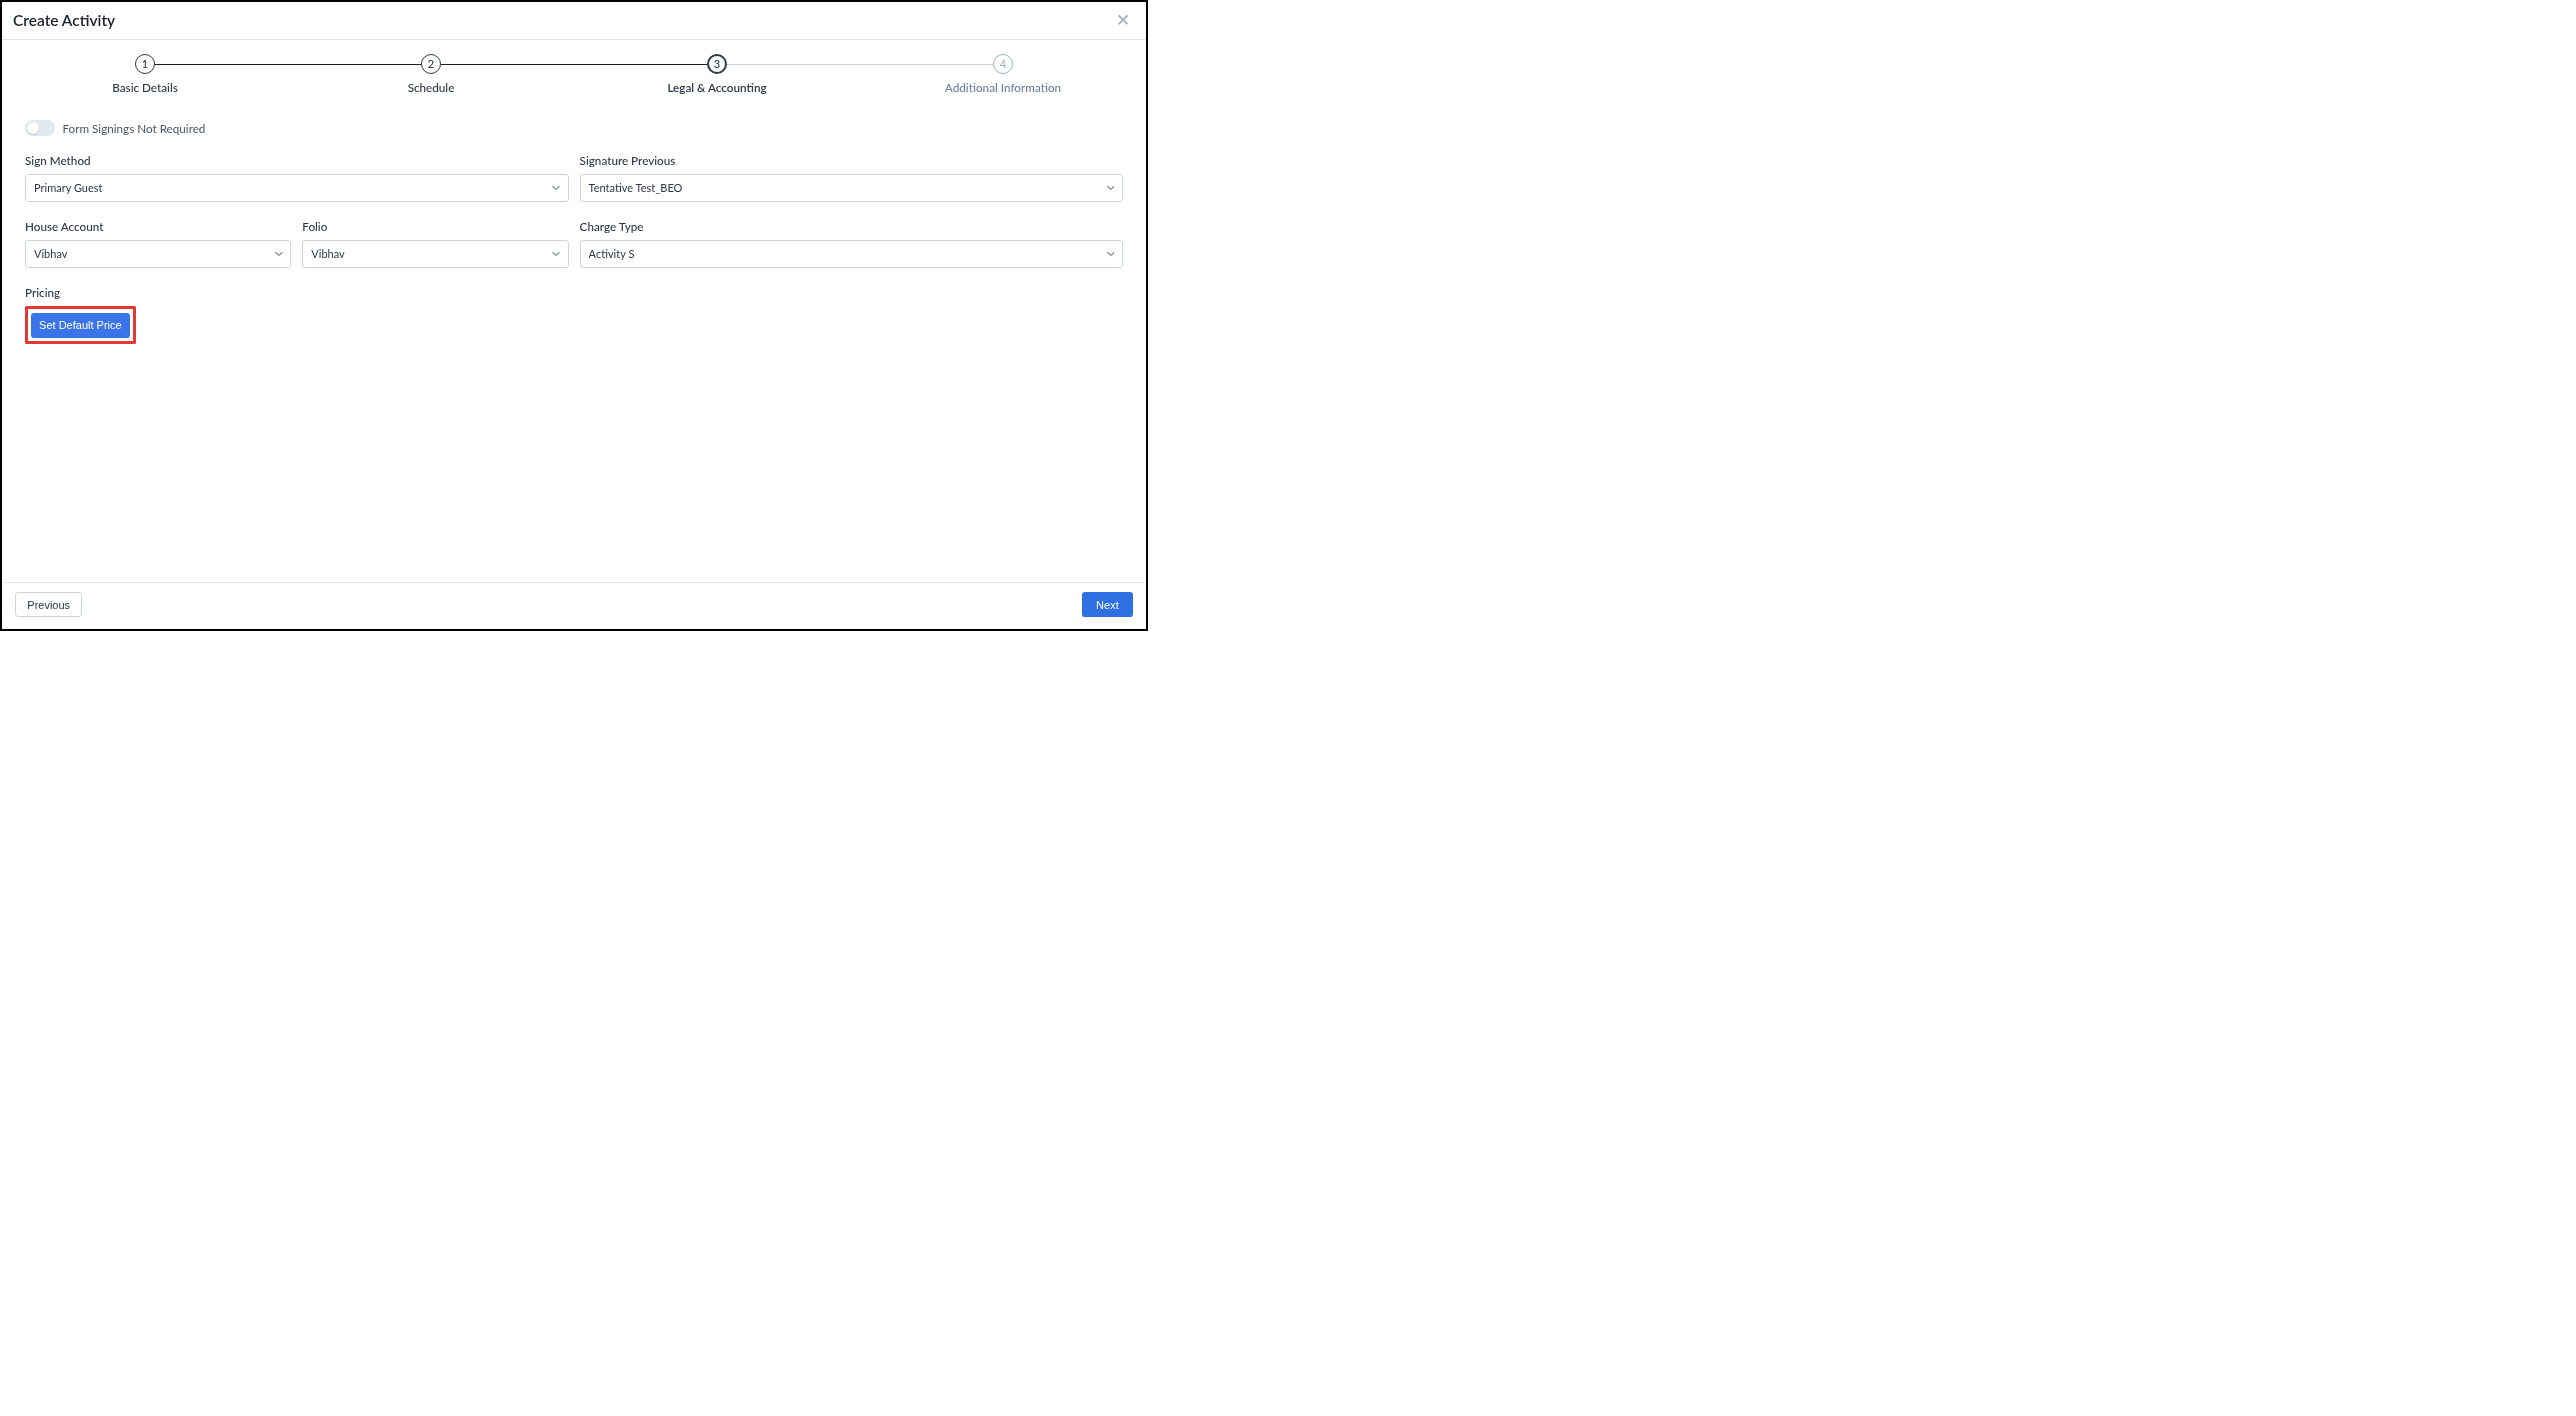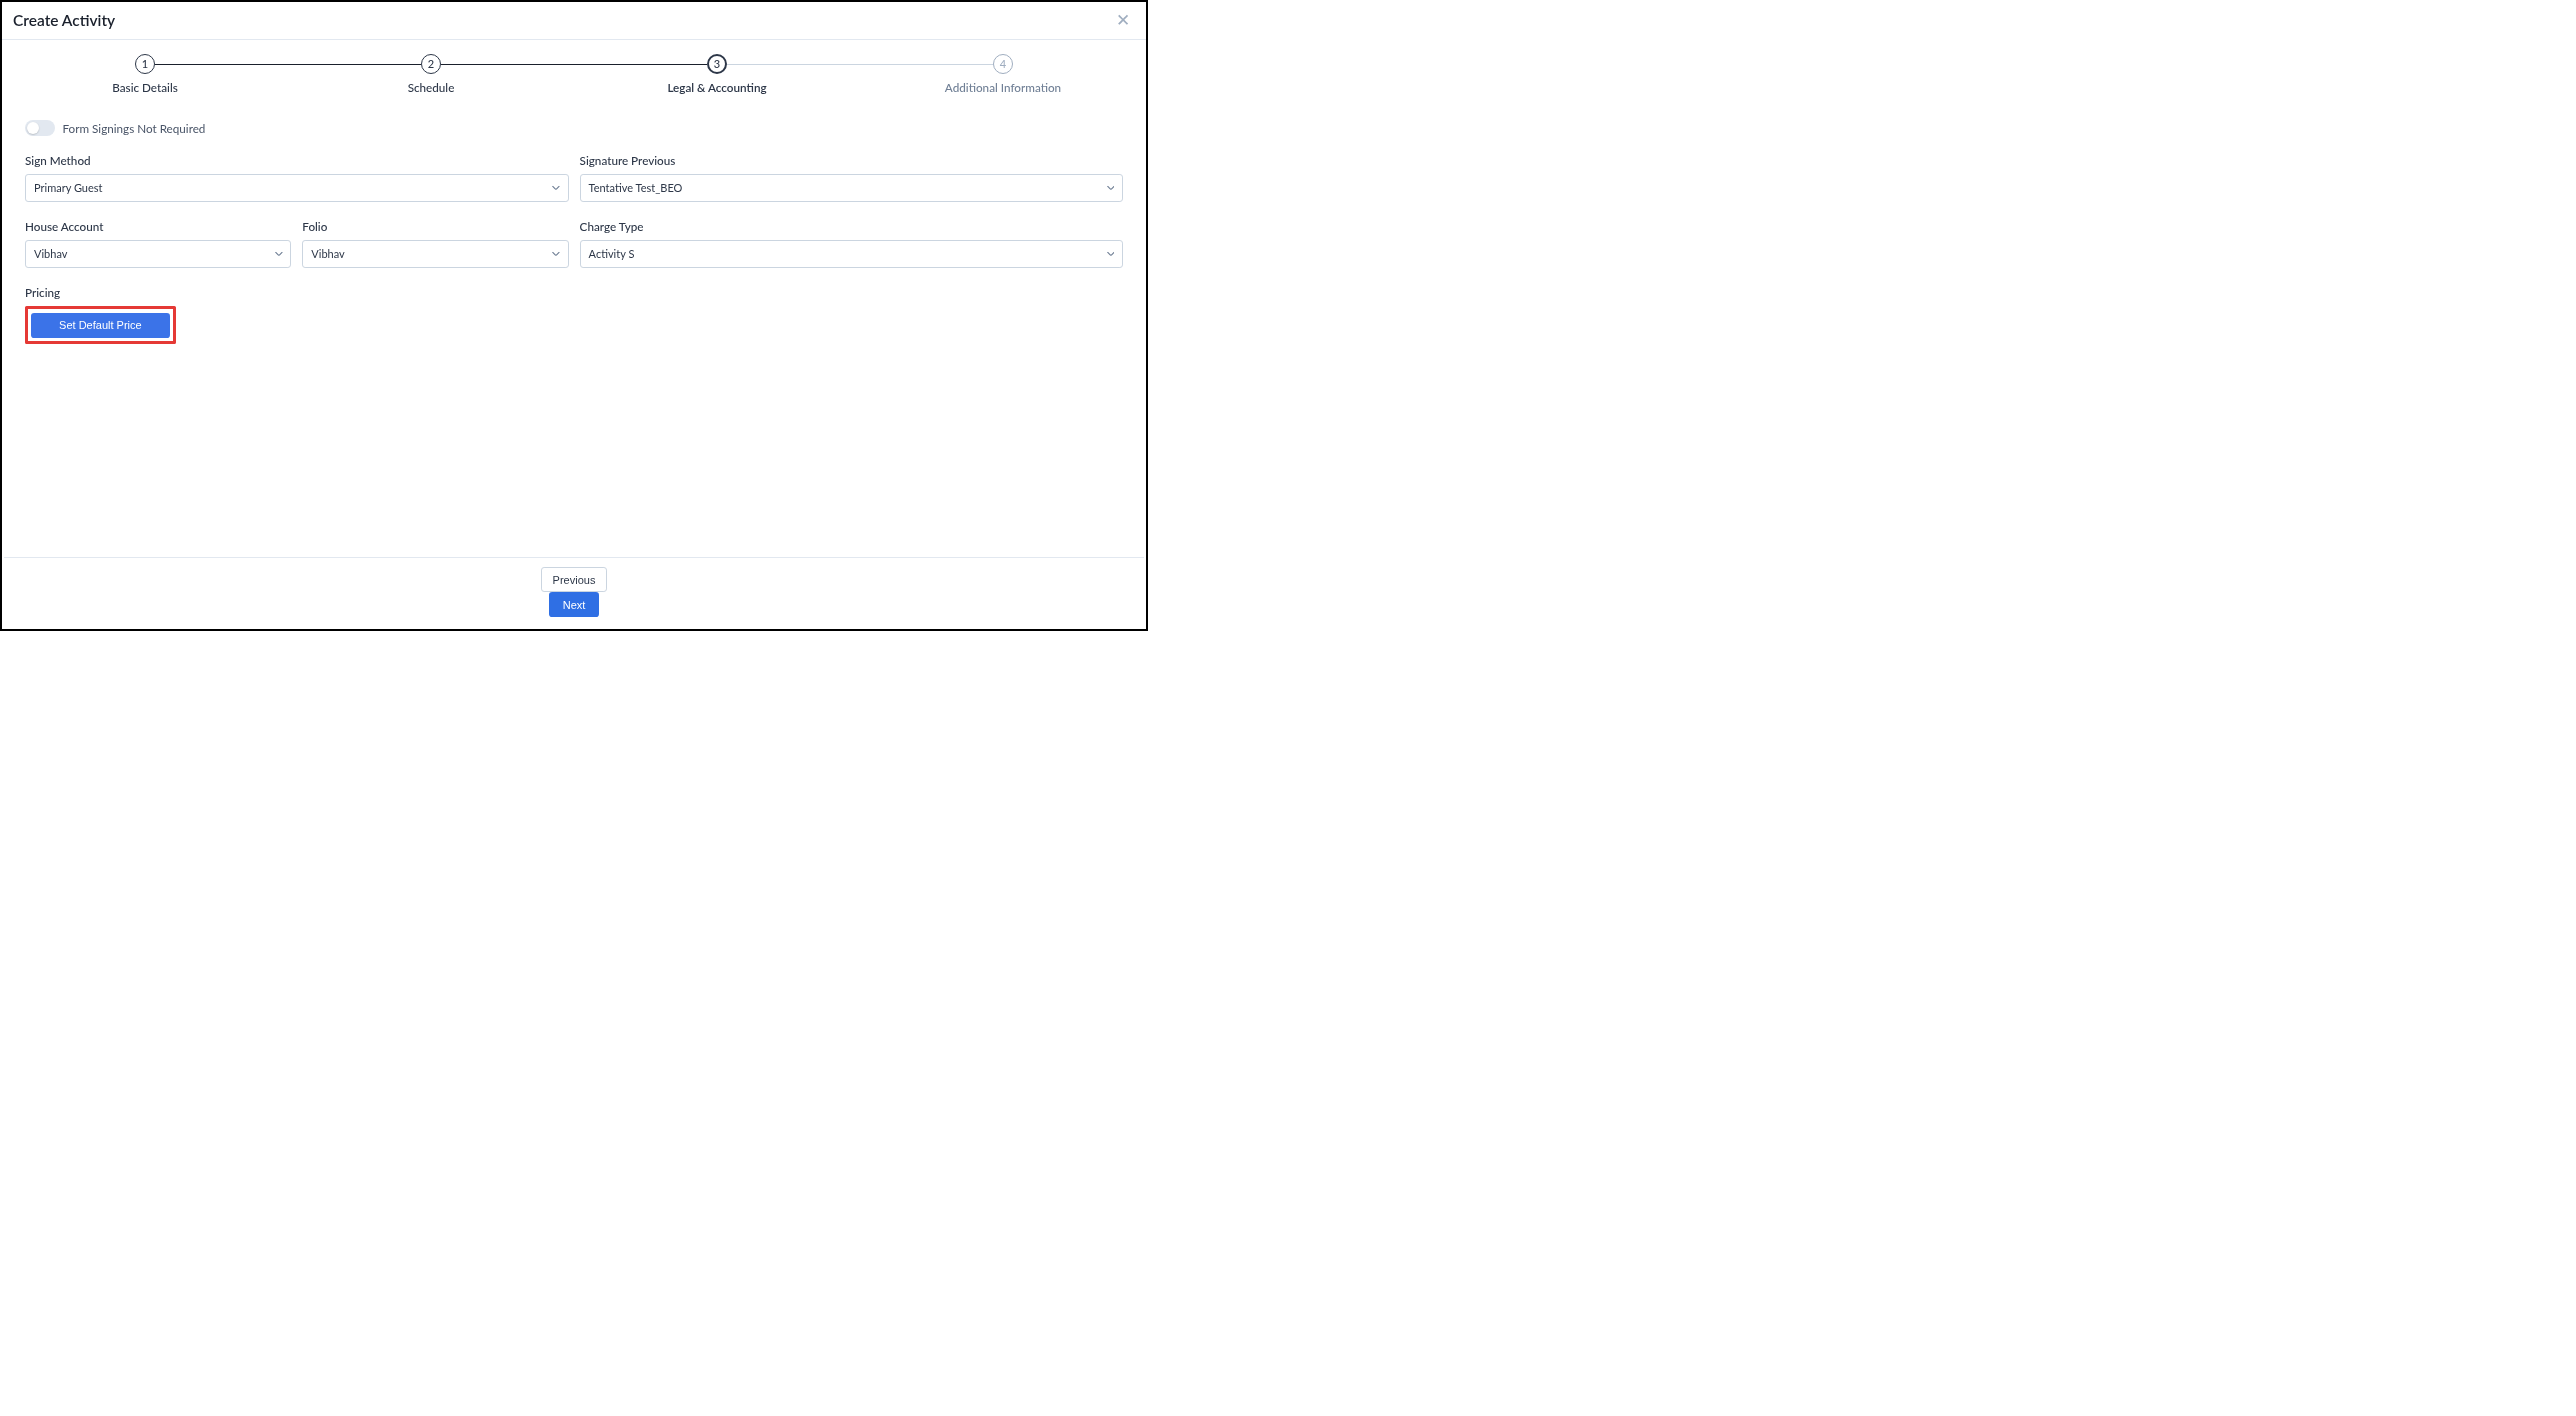--- a/index.html
+++ b/index.html
@@ -187,38 +187,37 @@
       display: inline-block;
       padding: 3.1px;
       border-radius: 1.6px;
     }
     .primary-btn {
       background: #3b73e8;
       color: #fff;
       border: none;
       border-radius: 3.1px;
       height: 25px;
-      padding: 0 28px;
+      padding: 0 8px;
       font-size: 11px;
       cursor: pointer;
       display: inline-flex;
       align-items: center;
     }
     .footer {
       position: absolute;
       left: 2.3px;
       right: 2.3px;
       bottom: 2.3px;
       border-top: 0.8px solid #e2e8f0;
       padding: 9.3px 11px;
       display: flex;
       justify-content: space-between;
       align-items: center;
       background: #fff;
-      flex-direction: column;
     }
     .secondary-btn {
       background: #fff;
       color: #2d3748;
       border: 0.8px solid #cbd5e0;
       border-radius: 3.1px;
       height: 25px;
       padding: 0 11px;
       font-size: 11px;
       cursor: pointer;

